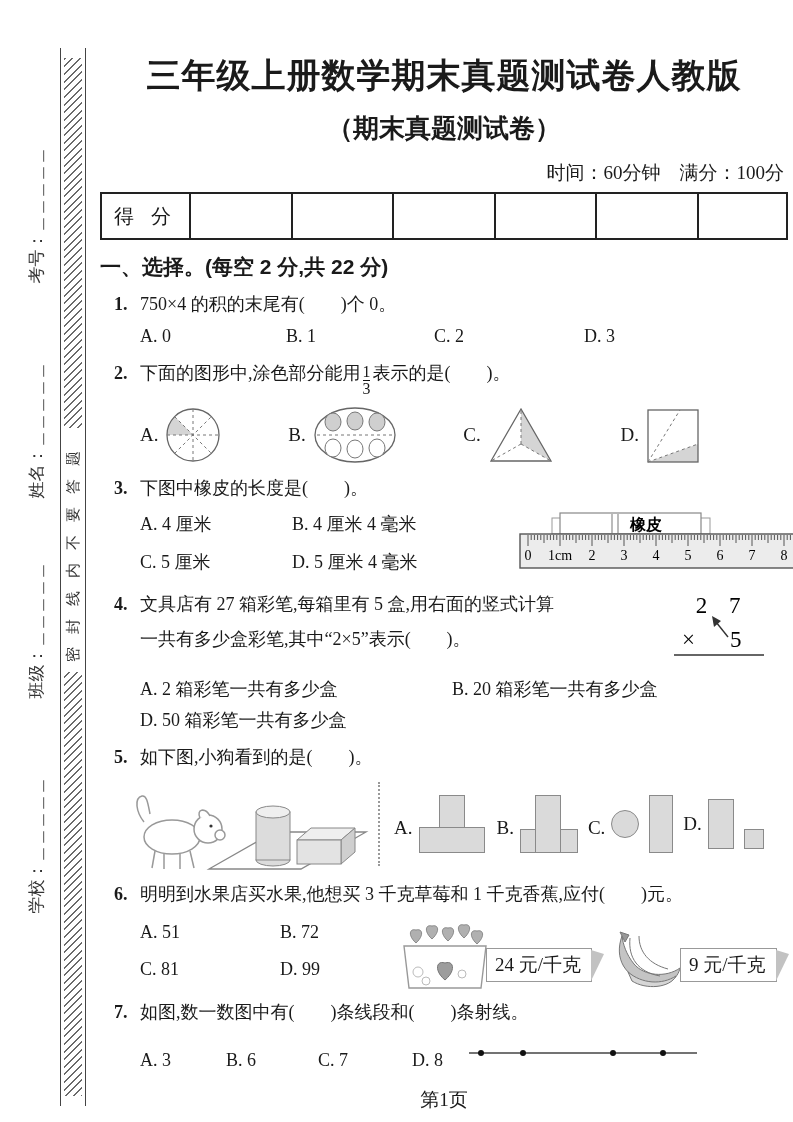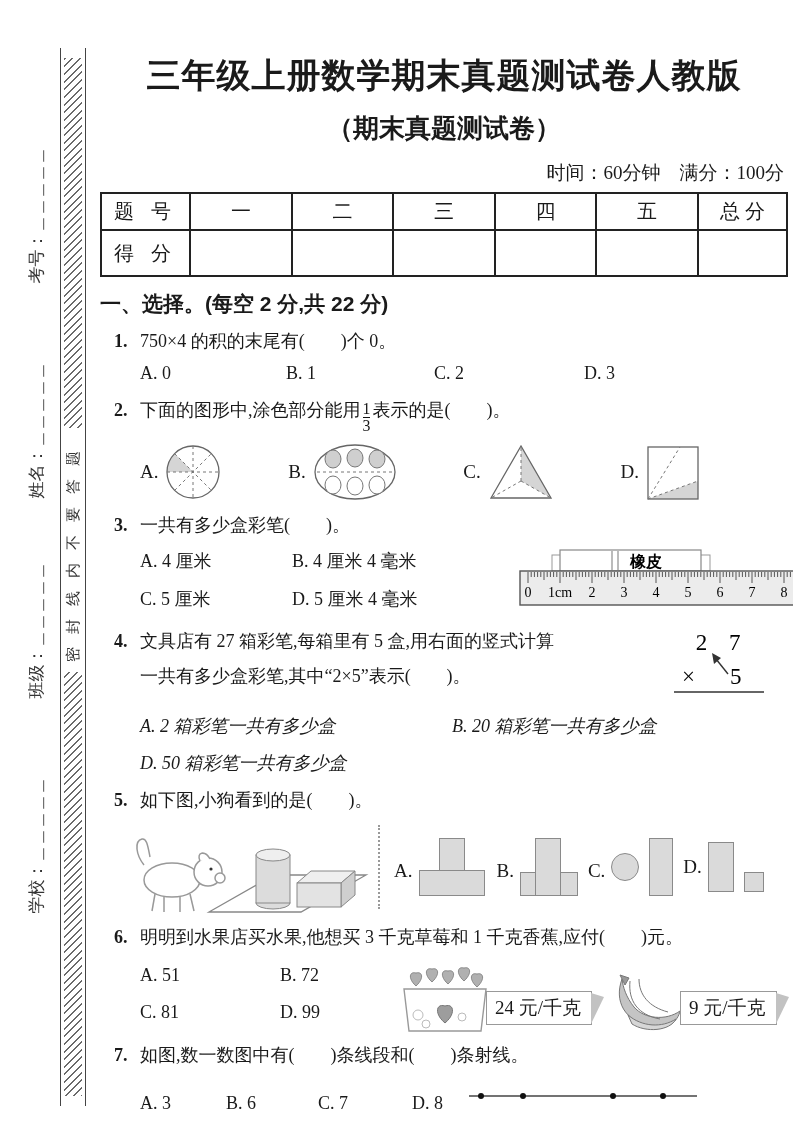--- a/index.html
+++ b/index.html
@@ -32,21 +32,21 @@
   .sec-head { margin-top:13px; font-family:"Liberation Sans","DejaVu Sans",sans-serif;
     font-weight:bold; font-size:21px; }
 
   .q { margin-left:14px; }
   .qline { display:flex; margin-top:11px; font-size:18px; line-height:1.35; }
   .qnum { font-weight:bold; width:26px; flex:0 0 26px; }
   .qtext { flex:1; }
   .opts { margin:10px 0 0 26px; font-size:18px; }
   .g4 { display:grid; grid-template-columns:146px 148px 150px auto; }
   .g2a { display:grid; grid-template-columns:152px 212px; row-gap:14px; }
-  .g2b { display:grid; grid-template-columns:312px auto; row-gap:13px;font-style:italic; }
+  .g2b { display:grid; grid-template-columns:312px auto; row-gap:7px; }
   .g2c { display:grid; grid-template-columns:140px 110px; row-gap:16px; align-content:center; }
   .g4s { display:grid; grid-template-columns:86px 92px 94px auto; align-content:center; }
 
   .frac { display:inline-block; vertical-align:-0.95em; text-align:center; line-height:1.05;
     font-size:0.88em; padding:0 2px; }
   .frac .den { border-top:1.4px solid #111; display:block; }
   .frac .num { display:block; }
 
   .figrow { display:flex; align-items:center; margin:8px 0 0 26px; }
   .figitem { display:flex; align-items:center; font-size:19px; }
@@ -116,29 +116,20 @@
       <colgroup>
           <col style="width:13%">
           <col style="width:14.8%">
           <col style="width:14.8%">
           <col style="width:14.8%">
           <col style="width:14.8%">
           <col style="width:14.8%">
           <col style="width:13%">
         </colgroup>
       <tbody>
-          <tr class="r1">
-        <td class="lbl">题 号</td>
-        <td>一</td>
-        <td>二</td>
-        <td>三</td>
-        <td>四</td>
-        <td>五</td>
-        <td>总 分</td>
-      </tr>
       <tr class="r2">
         <td class="lbl">得 分</td>
         <td></td>
         <td></td>
         <td></td>
         <td></td>
         <td></td>
         <td></td>
       </tr>
     </tbody>
@@ -209,21 +200,21 @@
             <line x1="2" y1="56" x2="34" y2="4" stroke="#777" stroke-width="1" stroke-dasharray="3,3"></line>
             <line x1="2" y1="56" x2="52" y2="38" stroke="#777" stroke-width="1" stroke-dasharray="3,3"></line>
           </svg>
           </span>
       </div>
     </div>
 
     <div class="q">
       <div class="qline" style="margin-top:12px">
         <span class="qnum">3.</span>
-        <span class="qtext">一共有多少盒彩笔(　　)。</span>
+        <span class="qtext">下图中橡皮的长度是(　　)。</span>
       </div>
       <div class="q3row">
         <div class="opts g2a" style="margin-top:4px">
           <span>A. 4 厘米</span>
           <span>B. 4 厘米 4 毫米</span>
           <span>C. 5 厘米</span>
           <span>D. 5 厘米 4 毫米</span>
         </div>
         <div class="ruler-wrap">
           <svg id="ruler-svg" width="294" height="64" viewBox="0 0 294 64">

